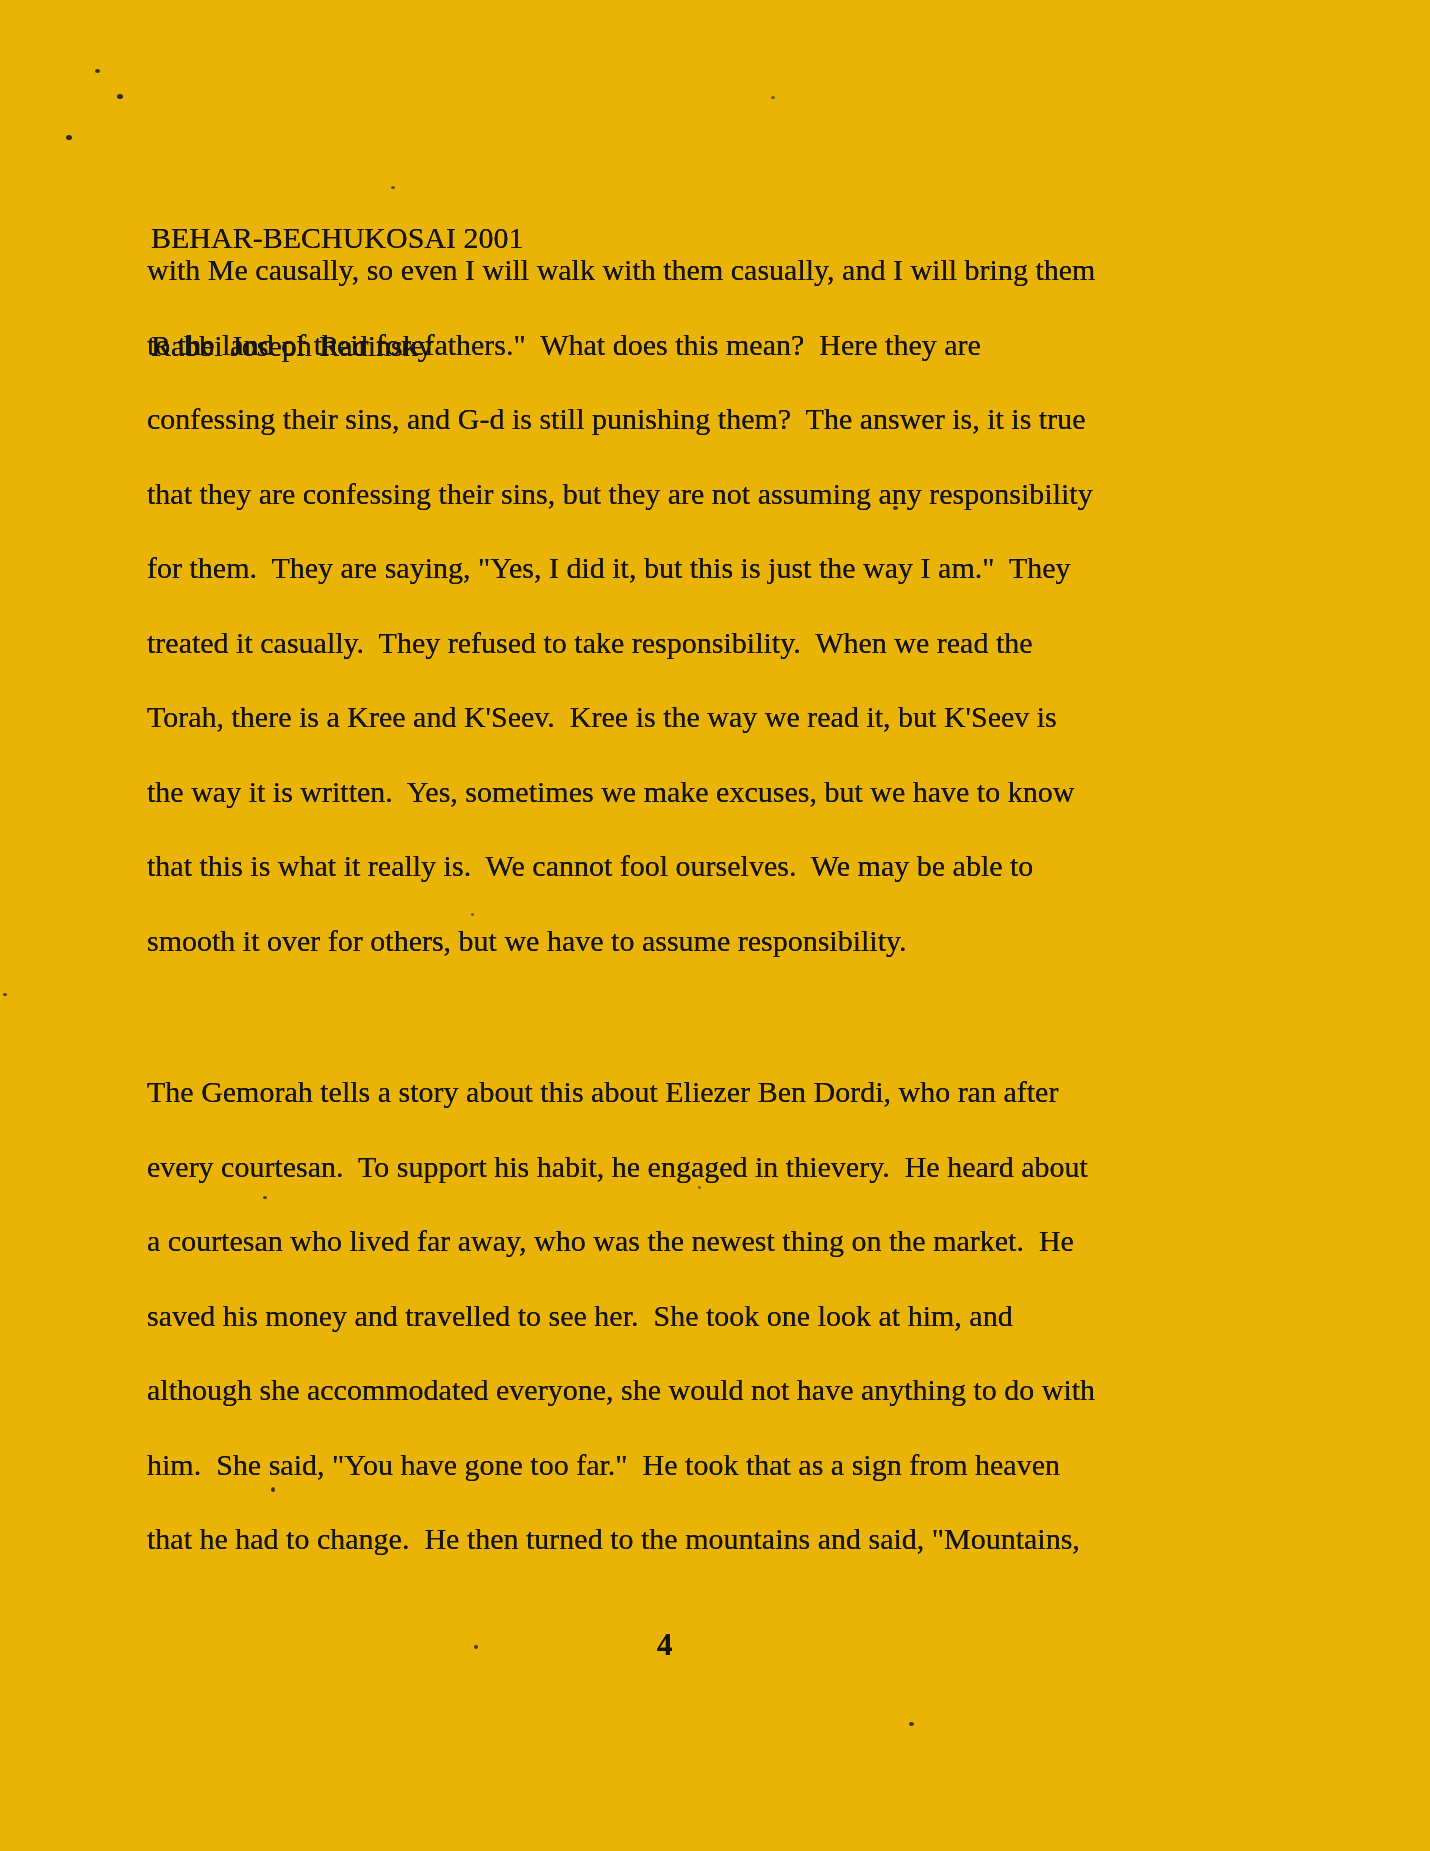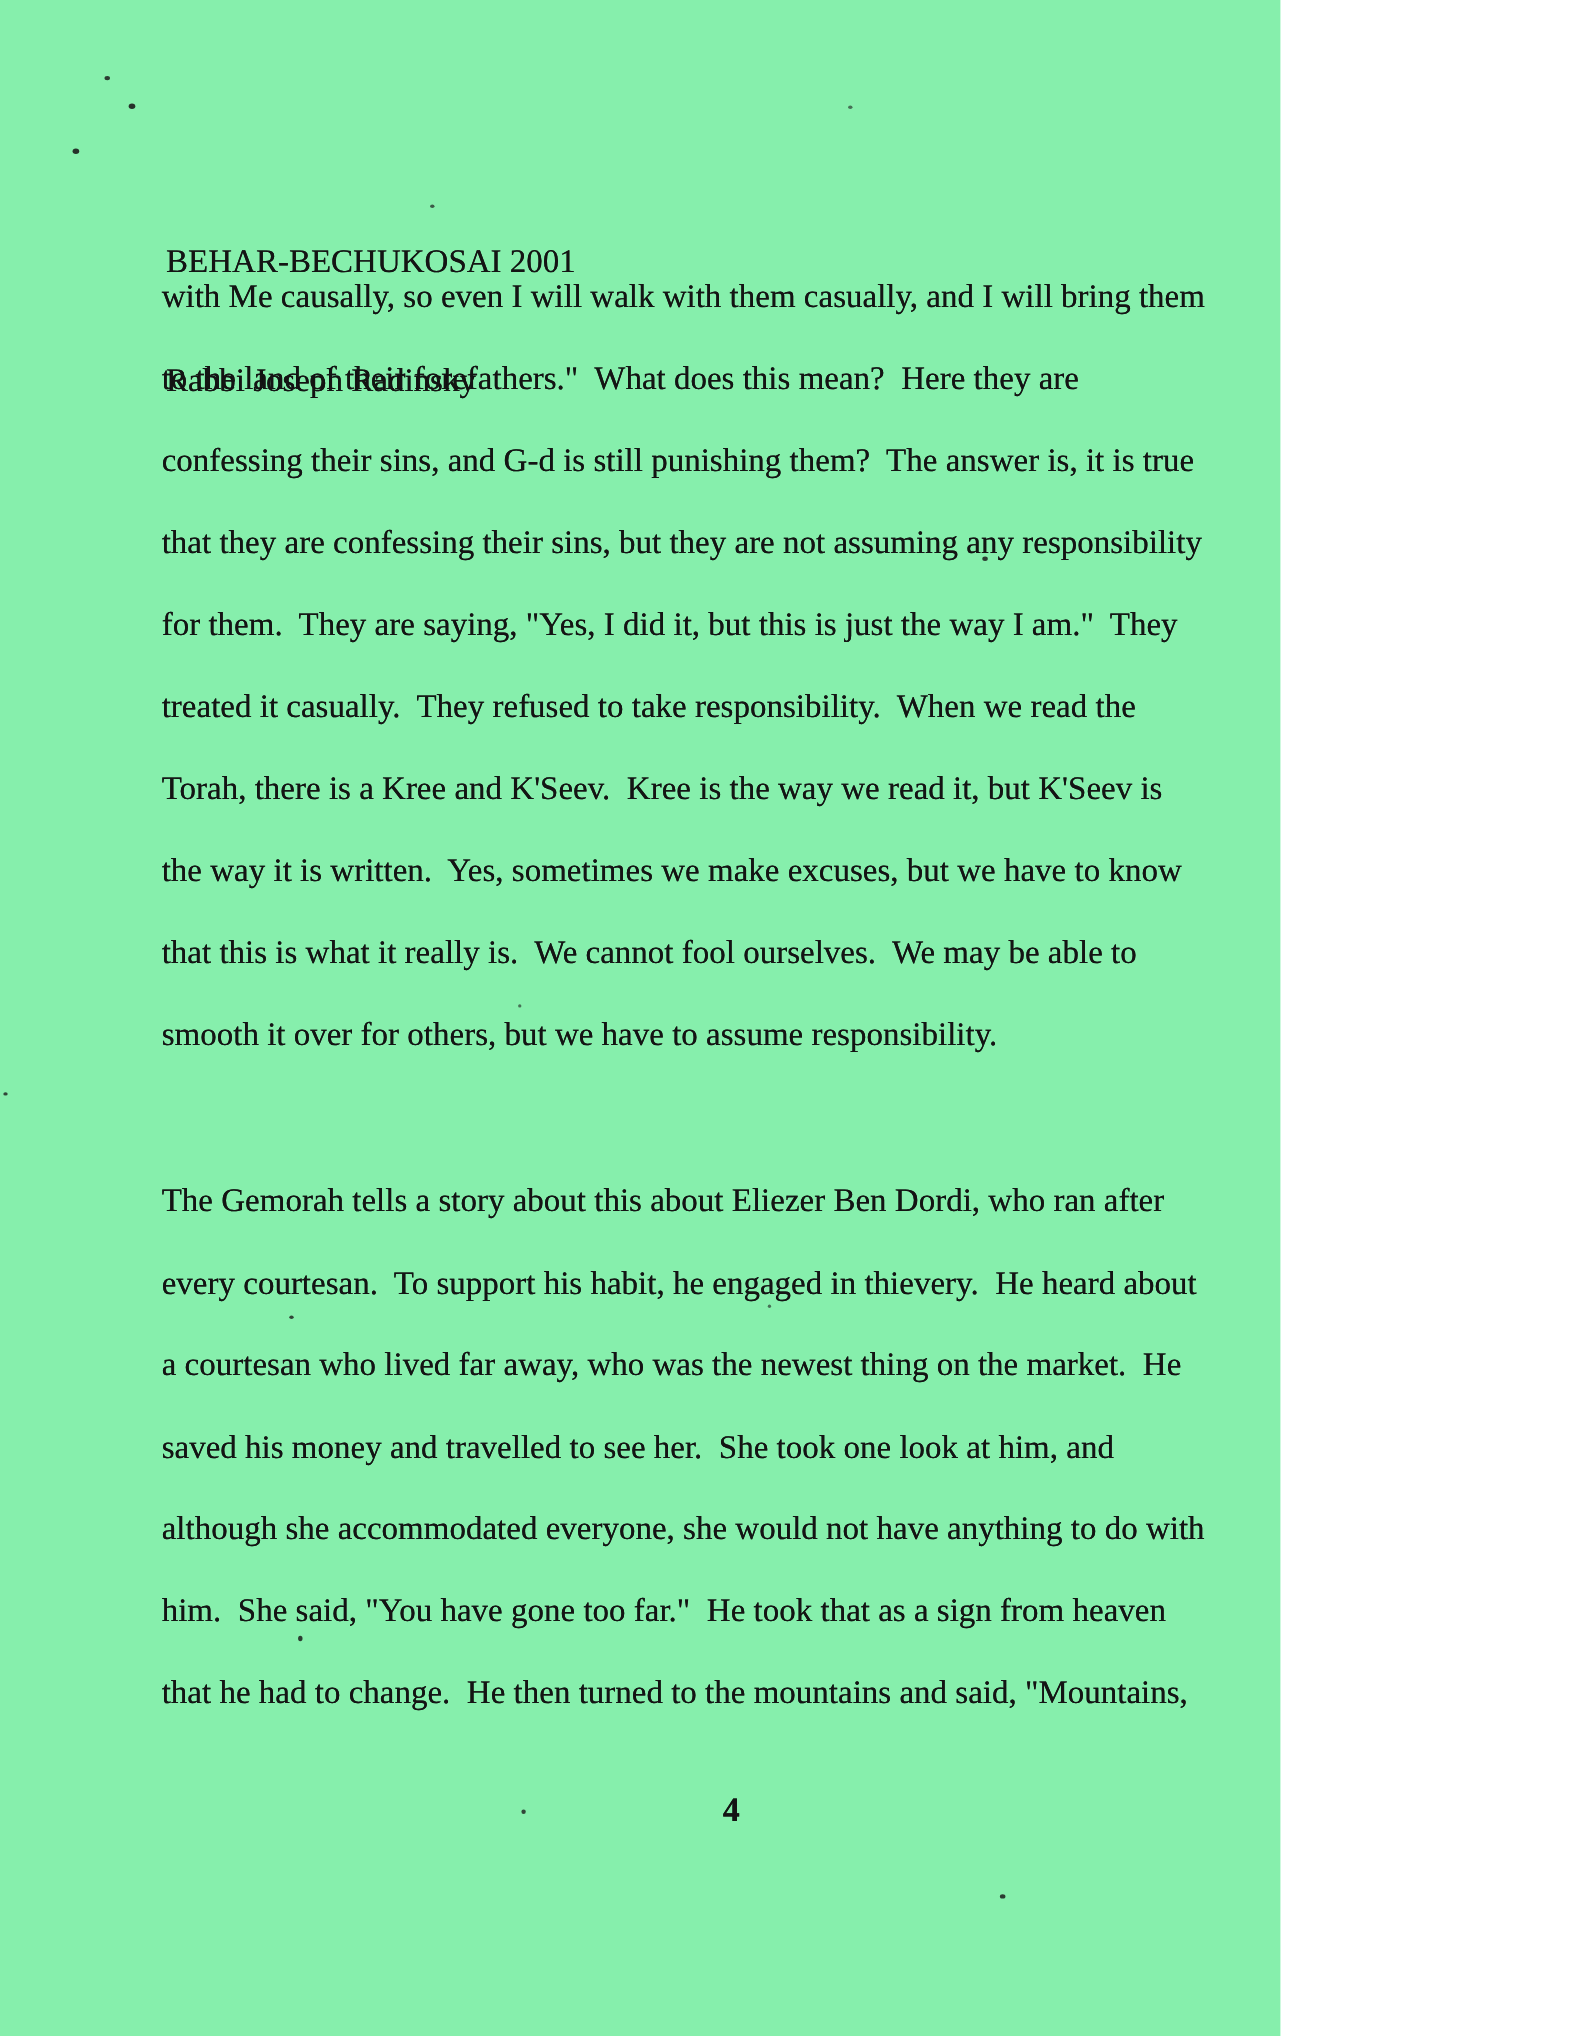--- a/index.html
+++ b/index.html
@@ -3,23 +3,23 @@
 <meta charset="utf-8">
 <title>Scanned Document</title>
 <style>
   html, body {
     margin: 0;
     padding: 0;
     background: #ffffff;
   }
   .page {
     position: relative;
-    width: 1164px;
+    width: 1430px;
     height: 1851px;
-    background: #86efac;
+    background: #eab308;
     overflow: hidden;
     color: #141414;
     font-family: "Liberation Serif", "DejaVu Serif", serif;
     -webkit-font-smoothing: antialiased;
   }
   .doc-header {
     position: absolute;
     left: 151px;
     top: 148px;
     font-size: 30px;

